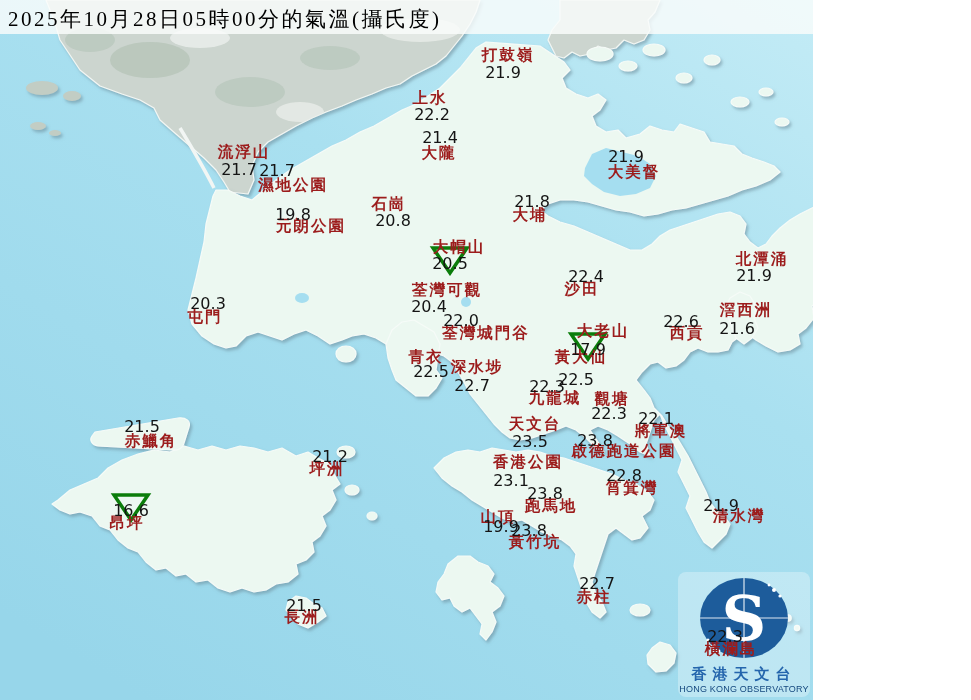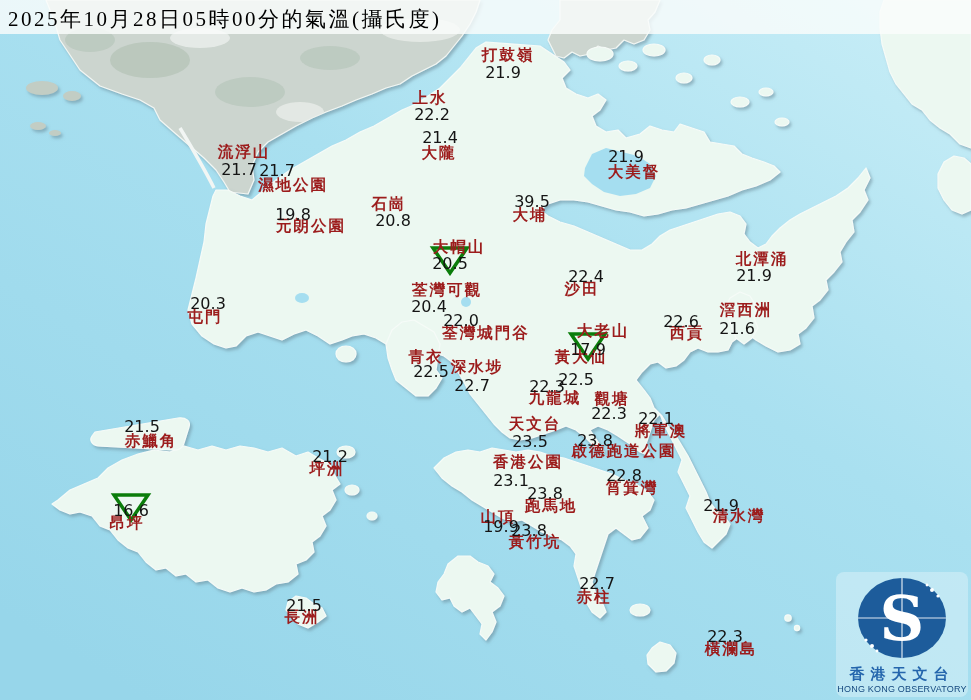--- a/index.html
+++ b/index.html
@@ -1,16 +1,16 @@
 <!DOCTYPE html>
 <html><head>
 <meta charset="utf-8">
 <style>
   html,body{margin:0;padding:0;background:#ffffff;}
-  .stage{position:relative;width:971px;height:700px;overflow:hidden;
+  .stage{position:relative;width:813px;height:700px;overflow:hidden;
          font-family:"Liberation Sans",sans-serif;background:#7dd3fc;}
   .map-svg{position:absolute;left:0;top:0;}
   .title-band{position:absolute;left:0;top:0;width:971px;height:34px;
               background:rgba(250,253,251,.82);}
   .map-title{position:absolute;left:8px;top:5px;
              font-family:"Liberation Serif",serif;font-size:21px;color:#000;
              letter-spacing:2.5px;white-space:nowrap;}
   .label-layer{position:absolute;left:0;top:0;width:971px;height:700px;}
   .station-value{position:absolute;transform:translate(-50%,-50%);
                  font-family:"DejaVu Sans",sans-serif;font-size:16px;color:#141414;
@@ -174,21 +174,21 @@
       <div class="station-value" style="left: 239px; top: 169px;">21.7</div>
       <div class="station-name" style="left: 244px; top: 152px;">流浮山</div>
       <div class="station-value" style="left: 277px; top: 170px;">21.7</div>
       <div class="station-name" style="left: 293px; top: 185px;">濕地公園</div>
       <div class="station-value" style="left: 293px; top: 214px;">19.8</div>
       <div class="station-name" style="left: 311px; top: 226px;">元朗公園</div>
       <div class="station-value" style="left: 393px; top: 220px;">20.8</div>
       <div class="station-name" style="left: 389px; top: 204px;">石崗</div>
       <div class="station-value" style="left: 626px; top: 156px;">21.9</div>
       <div class="station-name" style="left: 634px; top: 172px;">大美督</div>
-      <div class="station-value" style="left: 532px; top: 201px;">39.5</div>
+      <div class="station-value" style="left: 532px; top: 201px;">21.8</div>
       <div class="station-name" style="left: 530px; top: 215px;">大埔</div>
       <div class="min-marker" style="left: 450px; top: 262px;"><svg width="42" height="32" viewBox="0 0 42 32">
           <polygon points="4,4 38,4 21,29" fill="none" stroke="#0b7d0b" stroke-width="3.5" stroke-linejoin="miter"></polygon>
         </svg></div>
       <div class="station-value" style="left: 450px; top: 263px;">20.5</div>
       <div class="station-name" style="left: 459px; top: 247px;">大帽山</div>
       <div class="station-value" style="left: 429px; top: 306px;">20.4</div>
       <div class="station-name" style="left: 447px; top: 290px;">荃灣可觀</div>
       <div class="station-value" style="left: 586px; top: 276px;">22.4</div>
       <div class="station-name" style="left: 582px; top: 289px;">沙田</div>

